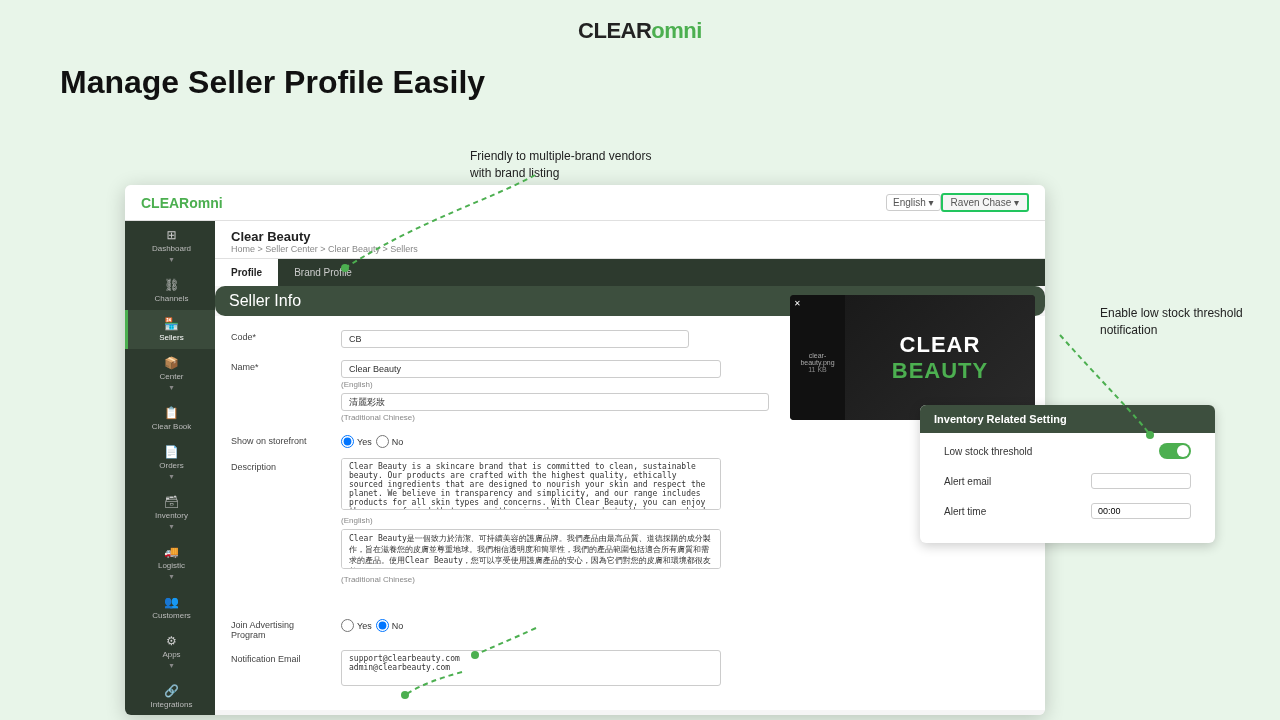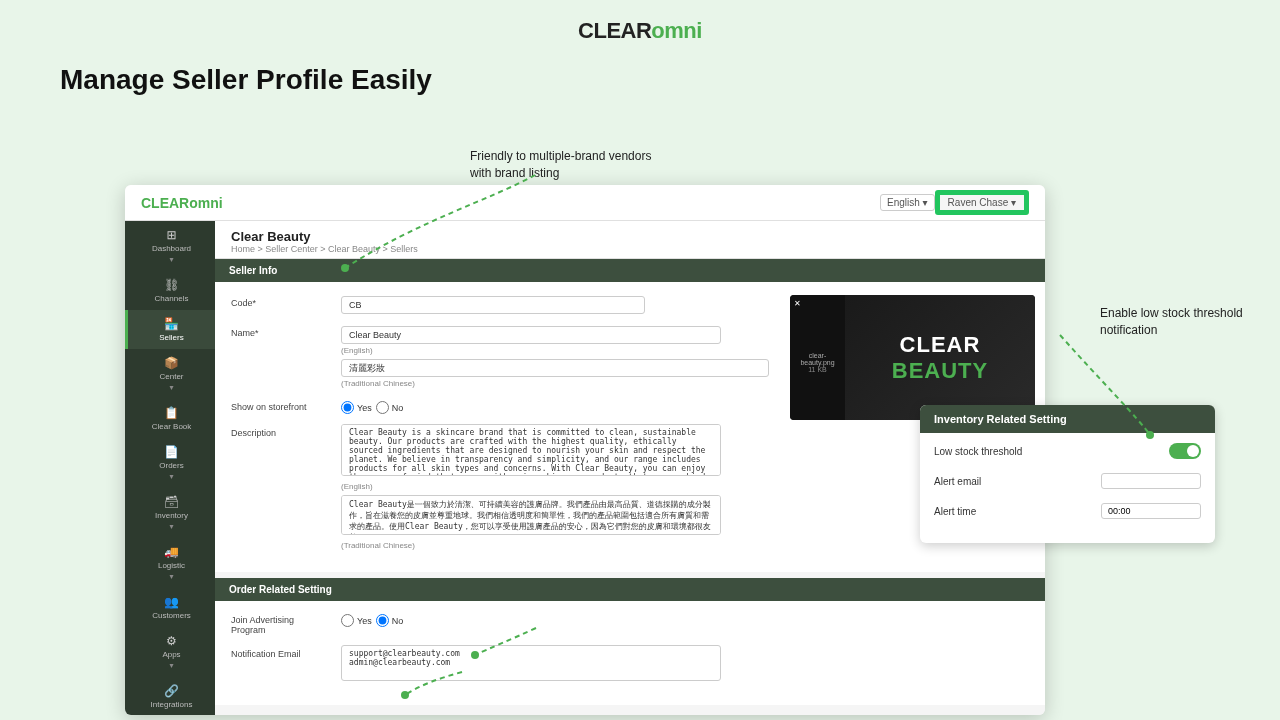--- a/index.html
+++ b/index.html
@@ -19,21 +19,21 @@
       font-size: 22px;
       font-weight: 700;
       color: #222;
       letter-spacing: -0.5px;
     }
     .top-logo span.clear { color: #222; }
     .top-logo span.omni { color: #4caf50; }
 
     
     .main-heading {
-      font-size: 28px;
+      font-size: 32px;
       font-weight: 800;
       color: #111;
       padding: 10px 60px 6px;
     }
 
     
     .annotation {
       position: absolute;
       font-size: 12px;
       color: #222;
@@ -111,21 +111,21 @@
       color: #555;
     }
     .lang-selector {
       border: 1px solid #ccc;
       border-radius: 3px;
       padding: 2px 6px;
       font-size: 10px;
     }
     .user-badge {
       background: #f5f5f5;
-      border: 5px solid #22c55e;
+      border: 2px solid #22c55e;
       border-radius: 3px;
       padding: 2px 8px;
       font-size: 10px;
     }
 
     
     .app-body {
       display: flex;
       flex: 1;
       overflow: hidden;
@@ -197,23 +197,24 @@
     .tab.active {
       background: #fff;
       color: #222;
       font-weight: 600;
     }
 
     
     .section-header {
       background: #3d4f3e;
       color: #fff;
-      font-size: 10px;
-      font-weight: 700;
+      font-size: 16px;
+      font-weight: 400;
       padding: 6px 14px;
+      border-radius: 10px;
     }
 
     
     .form-body {
       background: #fff;
       padding: 12px 16px;
     }
     .form-row {
       display: flex;
       align-items: flex-start;
@@ -326,21 +327,21 @@
       overflow: hidden;
     }
     .inventory-panel-header {
       background: #3d4f3e;
       color: #fff;
       font-size: 11px;
       font-weight: 600;
       padding: 8px 14px;
     }
     .inventory-panel-body {
-      padding: 10px 14px;
+      padding: 10px 24px;
     }
     .inv-row {
       display: flex;
       align-items: center;
       justify-content: space-between;
       margin-bottom: 14px;
     }
     .inv-label {
       font-size: 10px;
       color: #333;
@@ -483,28 +484,32 @@
 
     </div>
 
     <div class="main-content">
 
       <div class="page-title-bar">
         <div class="page-title-name">Clear Beauty</div>
         <div class="breadcrumb">Home &gt; Seller Center &gt; Clear Beauty &gt; Sellers</div>
       </div>
 
+      <div class="tabs-bar">
+        <div class="tab active">Profile</div>
+        <div class="tab">Brand Profile</div>
+      </div>
 
       <div class="section-header">Seller Info</div>
       <div class="form-body">
 
         <div class="form-row">
           <div class="form-label"><span>Code*</span></div>
           <div class="form-field">
-            <input class="form-input" value="CB" style="width: 304px;">
+            <input class="form-input" value="CB" style="width: 348px;">
           </div>
 
           <div style="width:200px;flex-shrink:0;"></div>
         </div>
 
         <div class="form-row">
           <div class="form-label">Name*</div>
           <div class="form-field">
             <input class="form-input" value="Clear Beauty" style="width: 380px;">
             <div class="form-sub-label">(English)</div>
@@ -527,21 +532,20 @@
           <div class="form-label">Description</div>
           <div class="form-field">
             <textarea class="form-input" style="width: 380px; height: 52px; font-size: 8px;">Clear Beauty is a skincare brand that is committed to clean, sustainable beauty. Our products are crafted with the highest quality, ethically sourced ingredients that are designed to nourish your skin and respect the planet. We believe in transparency and simplicity, and our range includes products for all skin types and concerns. With Clear Beauty, you can enjoy the peace of mind that comes with using skincare products that are as kind to your skin as they are to the environment.</textarea>
             <div class="form-sub-label">(English)</div>
             <textarea class="form-input" style="width: 380px; height: 40px; font-size: 8px; margin-top: 4px;">Clear Beauty是一個致力於清潔、可持續美容的護膚品牌。我們產品由最高品質、道德採購的成分製作，旨在滋養您的皮膚並尊重地球。我們相信透明度和簡單性，我們的產品範圍包括適合所有膚質和需求的產品。使用Clear Beauty，您可以享受使用護膚產品的安心，因為它們對您的皮膚和環境都很友善。</textarea>
             <div class="form-sub-label">(Traditional Chinese)</div>
           </div>
         </div>
       </div>
 
-      <div class="section-header order-section">Order Related Setting</div>
       <div class="order-form-body">
 
         <div class="form-row">
           <div class="form-label">Join Advertising Program</div>
           <div class="form-field">
             <div class="radio-group">
               <label><input type="radio" name="adprog" style=""> Yes</label>
               <label><input type="radio" name="adprog" checked="" style=""> No</label>
             </div>
           </div>

